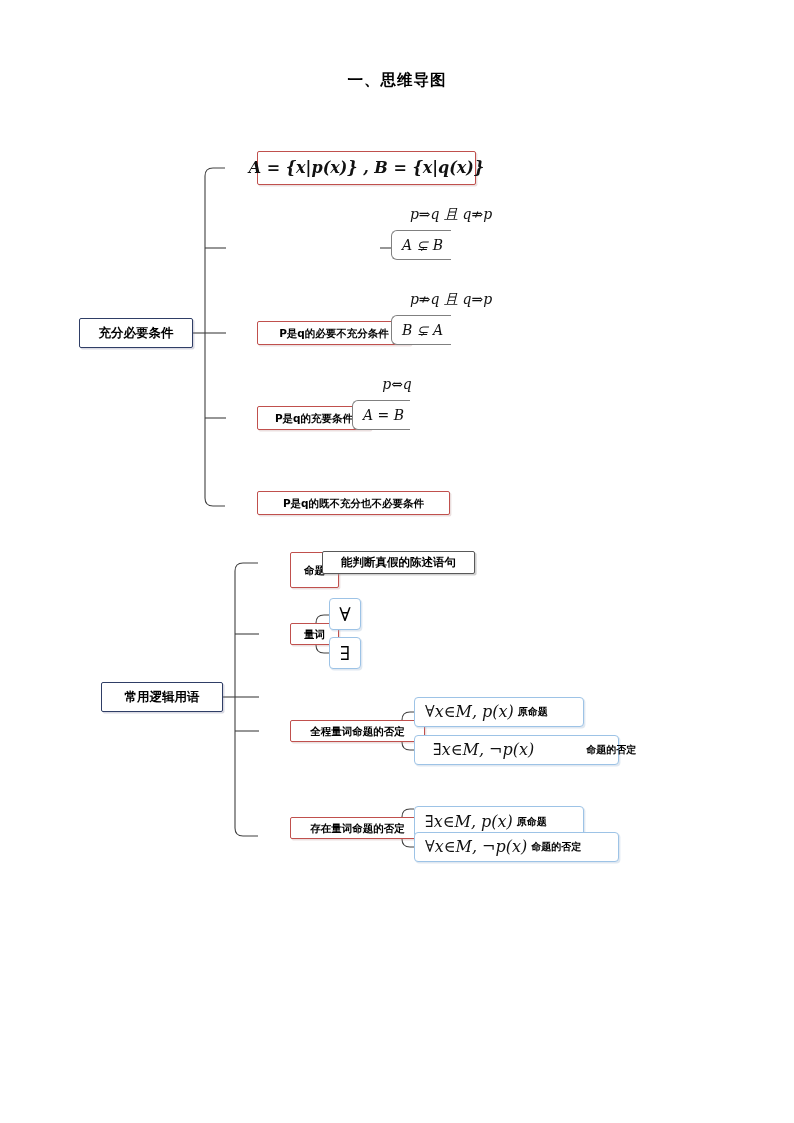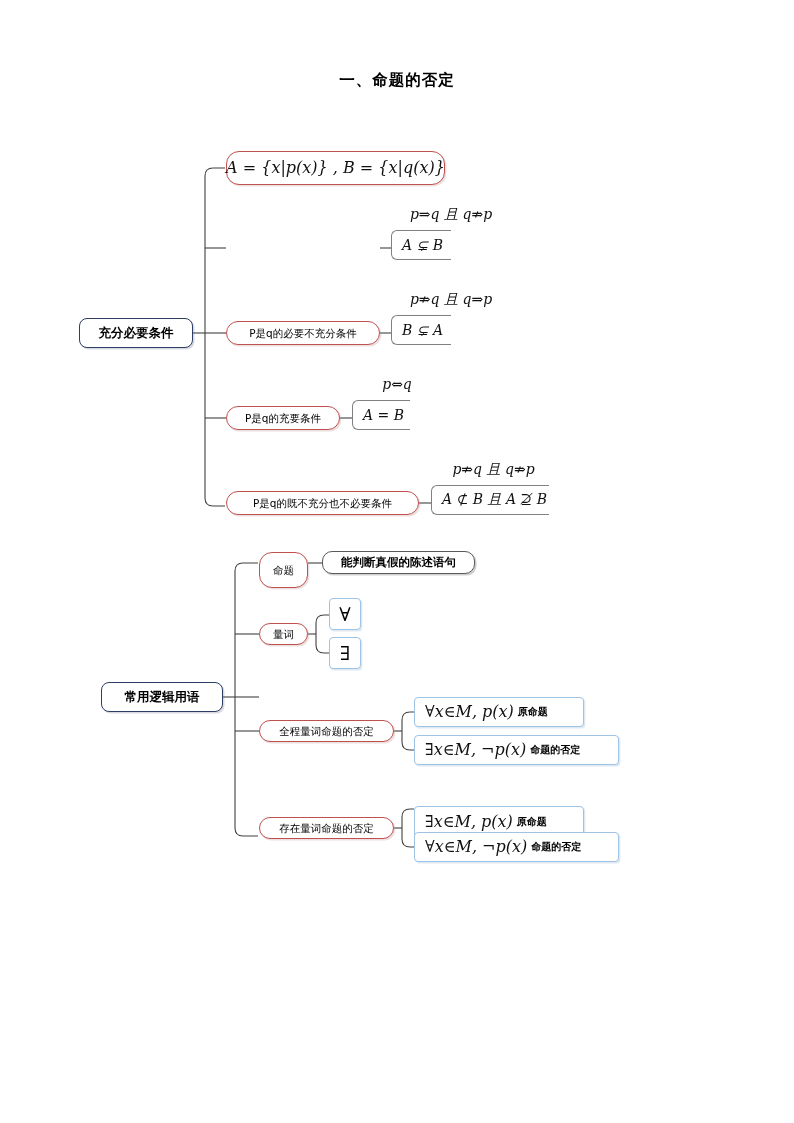--- a/index.html
+++ b/index.html
@@ -44,43 +44,44 @@
     display: flex;
     align-items: center;
     justify-content: center;
     white-space: nowrap;
     line-height: 1;
   }
 
   
   .root {
     border: 1.2px solid #2f3e66;
-    border-radius: 8px;
+    border-radius: 2px;
     font-family: "DejaVu Sans", sans-serif;
     font-size: 12.5px;
     font-weight: bold;
     color: #000;
     box-shadow: 1.5px 1.5px 0 rgba(120,120,150,0.28);
   }
 
   
   .red {
     border: 1.1px solid #c0504d;
-    border-radius: 13px;
+    border-radius: 2px;
     font-family: "DejaVu Sans", sans-serif;
     font-size: 10.5px;
-    font-weight: normal;
+    font-weight: bold;
     color: #000;
     box-shadow: 1.4px 1.4px 0 rgba(190,150,150,0.30);
+    margin-left: 31px;
   }
 
   
   .gray {
     border: 1.1px solid #595959;
-    border-radius: 10px;
+    border-radius: 2px;
     font-family: "DejaVu Sans", sans-serif;
     font-size: 11.5px;
     font-weight: bold;
     color: #000;
     box-shadow: 1.6px 1.6px 0 rgba(150,150,150,0.45);
   }
 
   
   .blue {
     border: 1.1px solid #9dc3e6;
@@ -153,21 +154,21 @@
     fill: none;
     stroke: #404040;
     stroke-width: 1.1;
   }
 </style>
 </head>
 <body>
 
 <div id="page">
 
-  <div class="title">一、命题的否定</div>
+  <div class="title">一、思维导图</div>
 
   <svg class="wires" viewBox="0 0 794 1123">
 
     <line x1="193" y1="333" x2="205" y2="333"></line>
 
     <path d="M205,333 L205,176 Q205,168 213,168 L225,168"></path>
     <path d="M205,333 L205,498 Q205,506 213,506 L225,506"></path>
     <line x1="205" y1="248" x2="226" y2="248"></line>
     <line x1="205" y1="333" x2="226" y2="333"></line>
     <line x1="205" y1="418" x2="226" y2="418"></line>
@@ -233,26 +234,20 @@
   <div class="frac" style="left:352px; top:376px; width:90px; height:56px;text-decoration:underline;">
     <div class="num math" style="width:90px; top:0px;">p⇔q</div>
     <div class="den" style="left:0px; top:24px; width:58px; height:30px;">
       <span class="math">A = B</span>
     </div>
   </div>
 
   <div class="node red" style="left:226px; top:491px; width:193px; height:24px;">
     <span>P是q的既不充分也不必要条件</span>
   </div>
-  <div class="frac" style="left:431px; top:461px; width:125px; height:56px;">
-    <div class="num math" style="width:125px; top:0px;">p⇏q 且 q⇏p</div>
-    <div class="den" style="left:0px; top:24px; width:118px; height:30px;">
-      <span class="math">A ⊄ B 且 A ⊉ B</span>
-    </div>
-  </div>
 
   <div class="node root" style="left:101px; top:682px; width:122px; height:30px;">
     <span>常用逻辑用语</span>
   </div>
 
   <div class="node red" style="left:259px; top:552px; width:49px; height:36px;">
     <span>命题</span>
   </div>
   <div class="node gray" style="left:322px; top:551px; width:153px; height:23px;">
     <span>能判断真假的陈述语句</span>
@@ -268,21 +263,21 @@
     <span class="quant">∃</span>
   </div>
 
   <div class="node red" style="left:259px; top:720px; width:135px; height:22px;">
     <span>全程量词命题的否定</span>
   </div>
   <div class="node blue" style="left:414px; top:697px; width:170px; height:30px; justify-content:flex-start; padding-left:10px;">
     <span class="math mathbig">∀x∈M, p(x)</span>
     <span class="tag">原命题</span>
   </div>
-  <div class="node blue" style="left:414px; top:735px; width:205px; height:30px; justify-content:flex-start; padding-left:10px;">
+  <div class="node blue" style="left:414px; top:735px; width:205px; height:30px; justify-content:flex-start; padding-left:18px;gap:48px;">
     <span class="math mathbig">∃x∈M, ¬p(x)</span>
     <span class="tag">命题的否定</span>
   </div>
 
   <div class="node red" style="left:259px; top:817px; width:135px; height:22px;">
     <span>存在量词命题的否定</span>
   </div>
   <div class="node blue" style="left:414px; top:794px; width:170px; height:32px; justify-content:flex-start; padding-left:10px;margin-top:12px;">
     <span class="math mathbig">∃x∈M, p(x)</span>
     <span class="tag">原命题</span>

